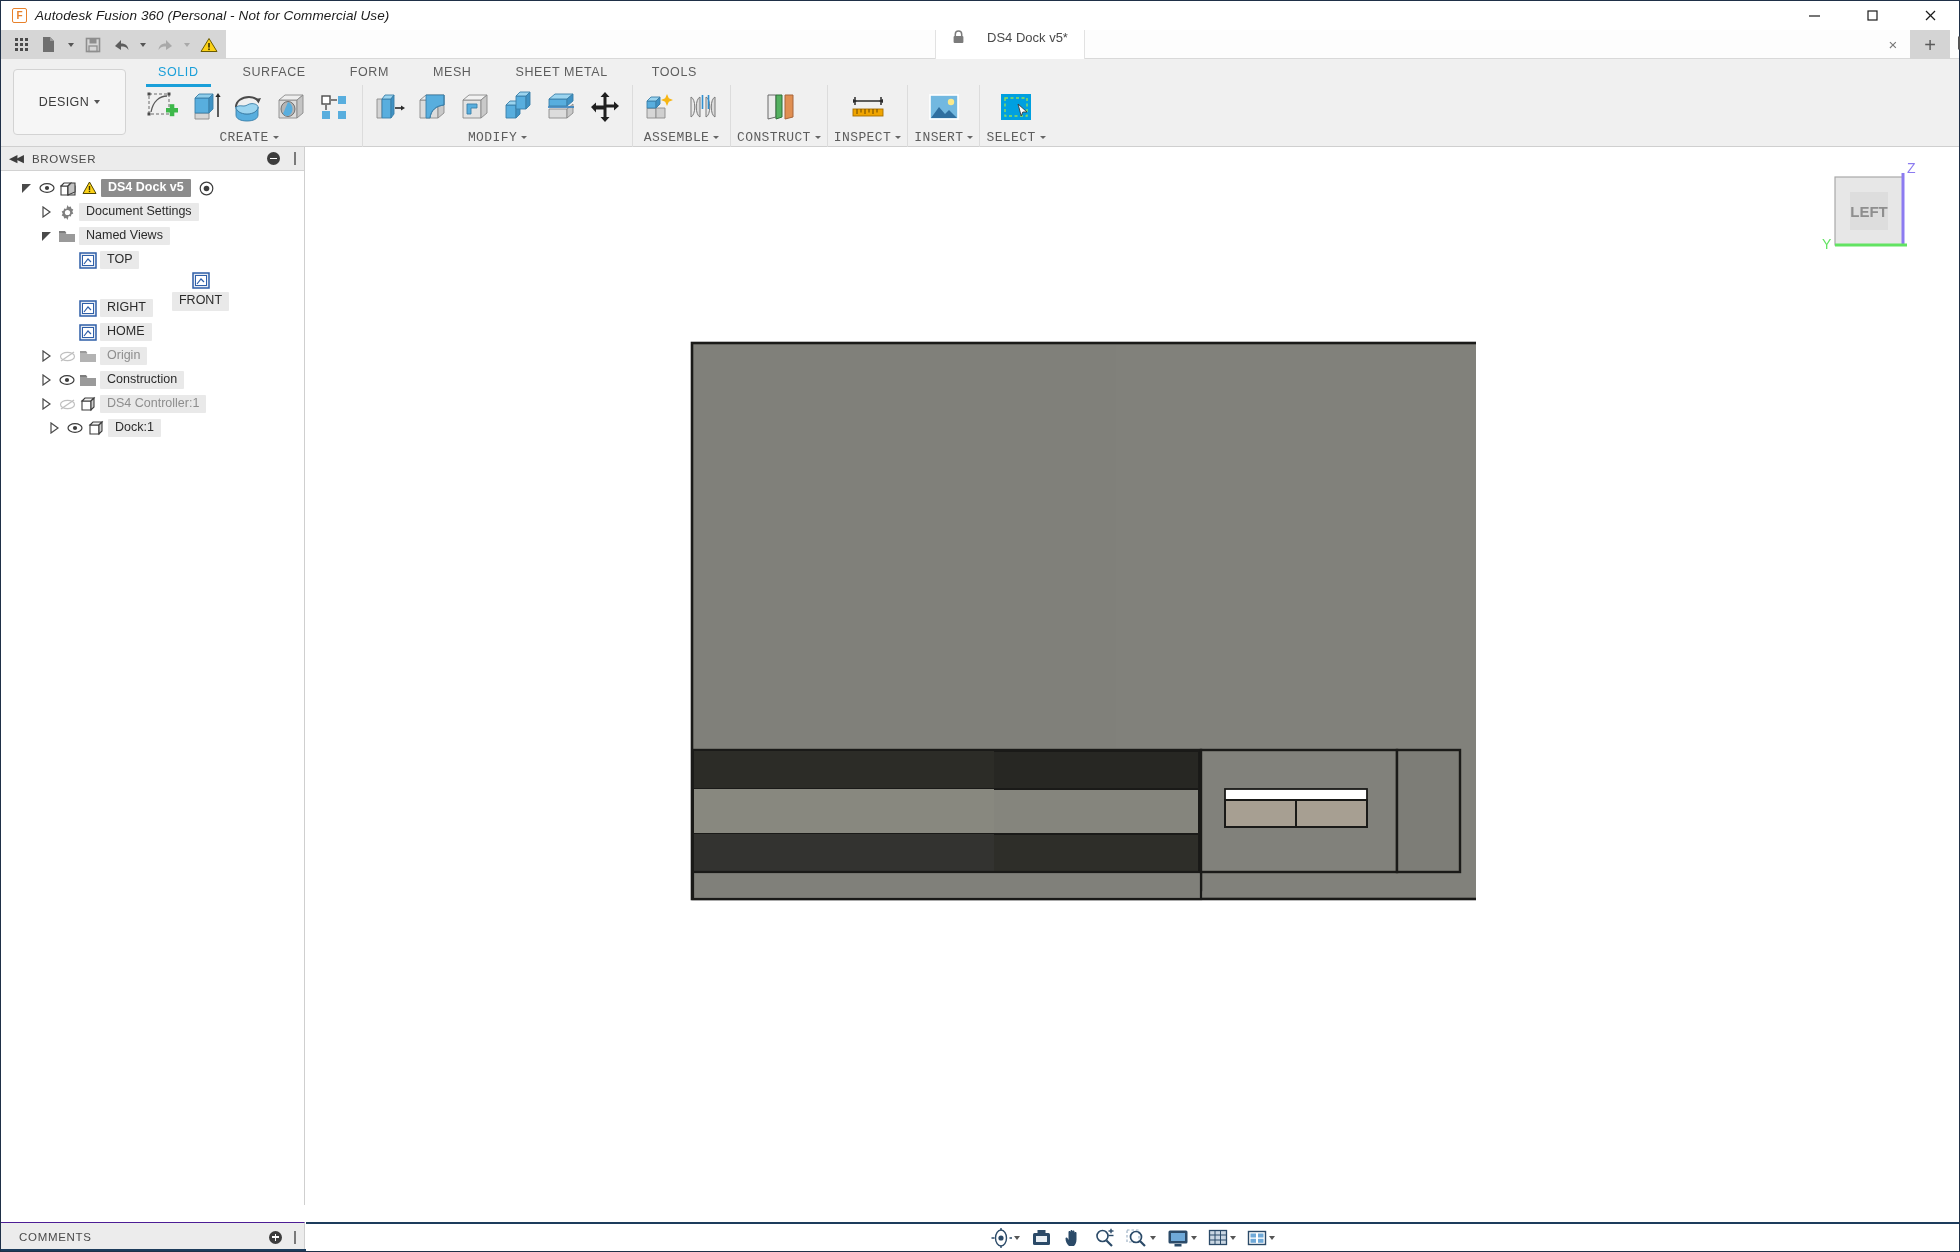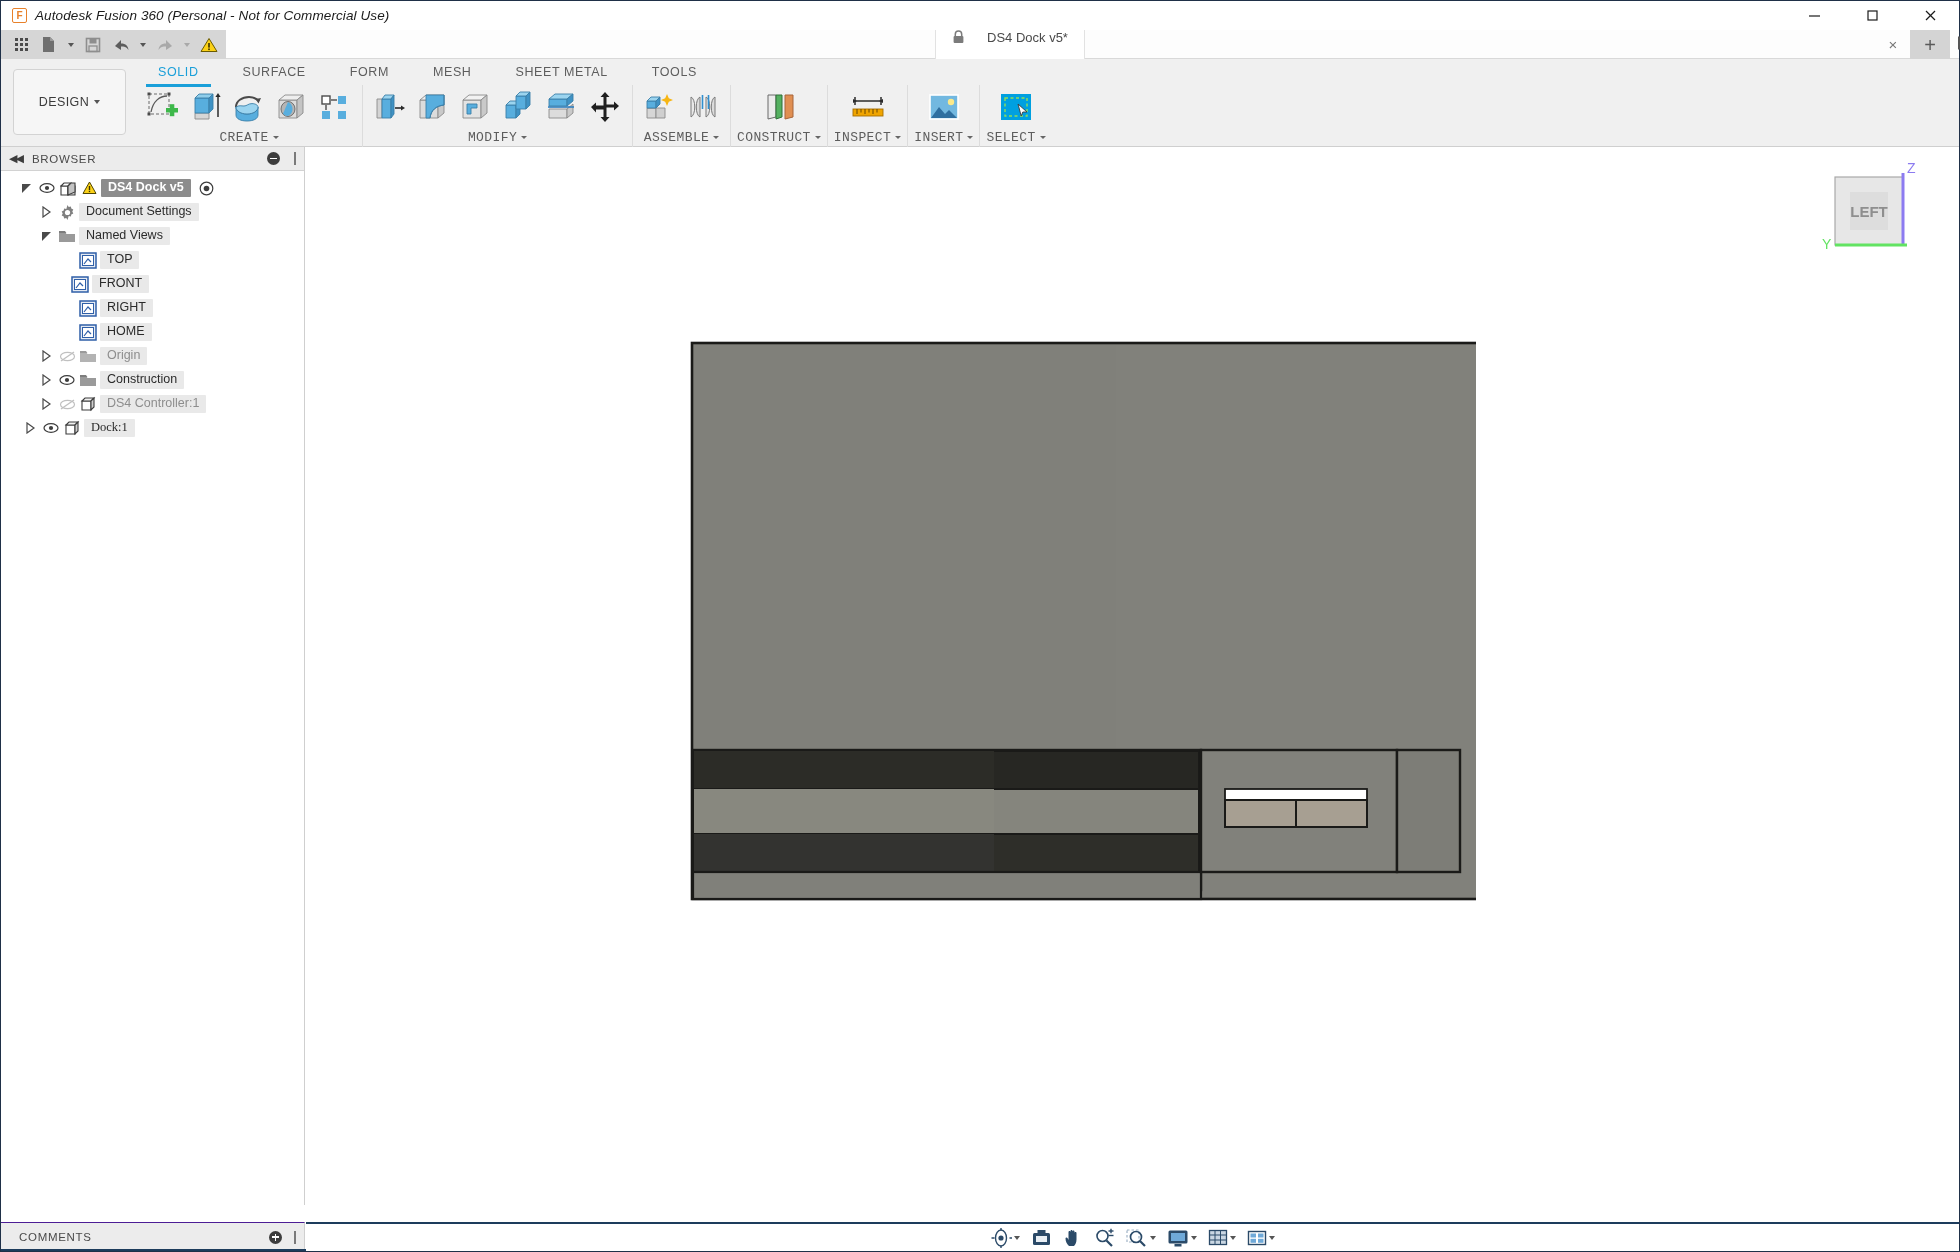--- a/index.html
+++ b/index.html
@@ -581,21 +581,21 @@
         <span class="tw">
           <svg width="18" height="17" viewBox="0 0 18 17">
               <rect x="1" y="1" width="16" height="15" fill="#e4eaf3" stroke="#2f5fa8" stroke-width="1.5"></rect>
               <rect x="3.5" y="3.5" width="11" height="10" fill="#fff" stroke="#2f5fa8" stroke-width="1"></rect>
               <path d="M5 12l4-5 3 3" fill="none" stroke="#2f5fa8" stroke-width="1.2"></path>
             </svg>
         </span>
         <span class="tlabel">TOP</span>
       </div>
 
-      <div class="trow" style="padding-left:70px;">
+      <div class="trow" style="padding-left:96px;flex-direction:column;">
         <span class="tw">
           <svg width="18" height="17" viewBox="0 0 18 17">
               <rect x="1" y="1" width="16" height="15" fill="#e4eaf3" stroke="#2f5fa8" stroke-width="1.5"></rect>
               <rect x="3.5" y="3.5" width="11" height="10" fill="#fff" stroke="#2f5fa8" stroke-width="1"></rect>
               <path d="M5 12l4-5 3 3" fill="none" stroke="#2f5fa8" stroke-width="1.2"></path>
             </svg>
         </span>
         <span class="tlabel">FRONT</span>
       </div>
 
@@ -678,21 +678,21 @@
         <span class="tw">
           <svg width="17" height="16" viewBox="0 0 17 16">
               <path d="M2 5h9v9H2z" fill="#fff" stroke="#3d3d3d" stroke-width="1.1"></path>
               <path d="M2 5l3-3h9l-3 3z" fill="#f0f0f0" stroke="#3d3d3d" stroke-width="1.1"></path>
               <path d="M11 5l3-3v9l-3 3z" fill="#d0d0d0" stroke="#3d3d3d" stroke-width="1.1"></path>
             </svg>
         </span>
         <span class="tlabel dim">DS4 Controller:1</span>
       </div>
 
-      <div class="trow" style="padding-left:20px;font-family:Liberation Serif, serif;">
+      <div class="trow" style="padding-left:44px;">
         <span class="tw">
           <svg width="11" height="12" viewBox="0 0 11 12">
               <path d="M2 1l7 5-7 5z" fill="#fff" stroke="#4a4a4a" stroke-width="1.2"></path>
             </svg>
         </span>
         <span class="tw">
           <svg width="16" height="12" viewBox="0 0 16 12">
               <ellipse cx="8" cy="6" rx="7" ry="4.3" fill="none" stroke="#3d3d3d" stroke-width="1.2"></ellipse>
               <circle cx="8" cy="6" r="2.1" fill="#3d3d3d"></circle>
             </svg>

